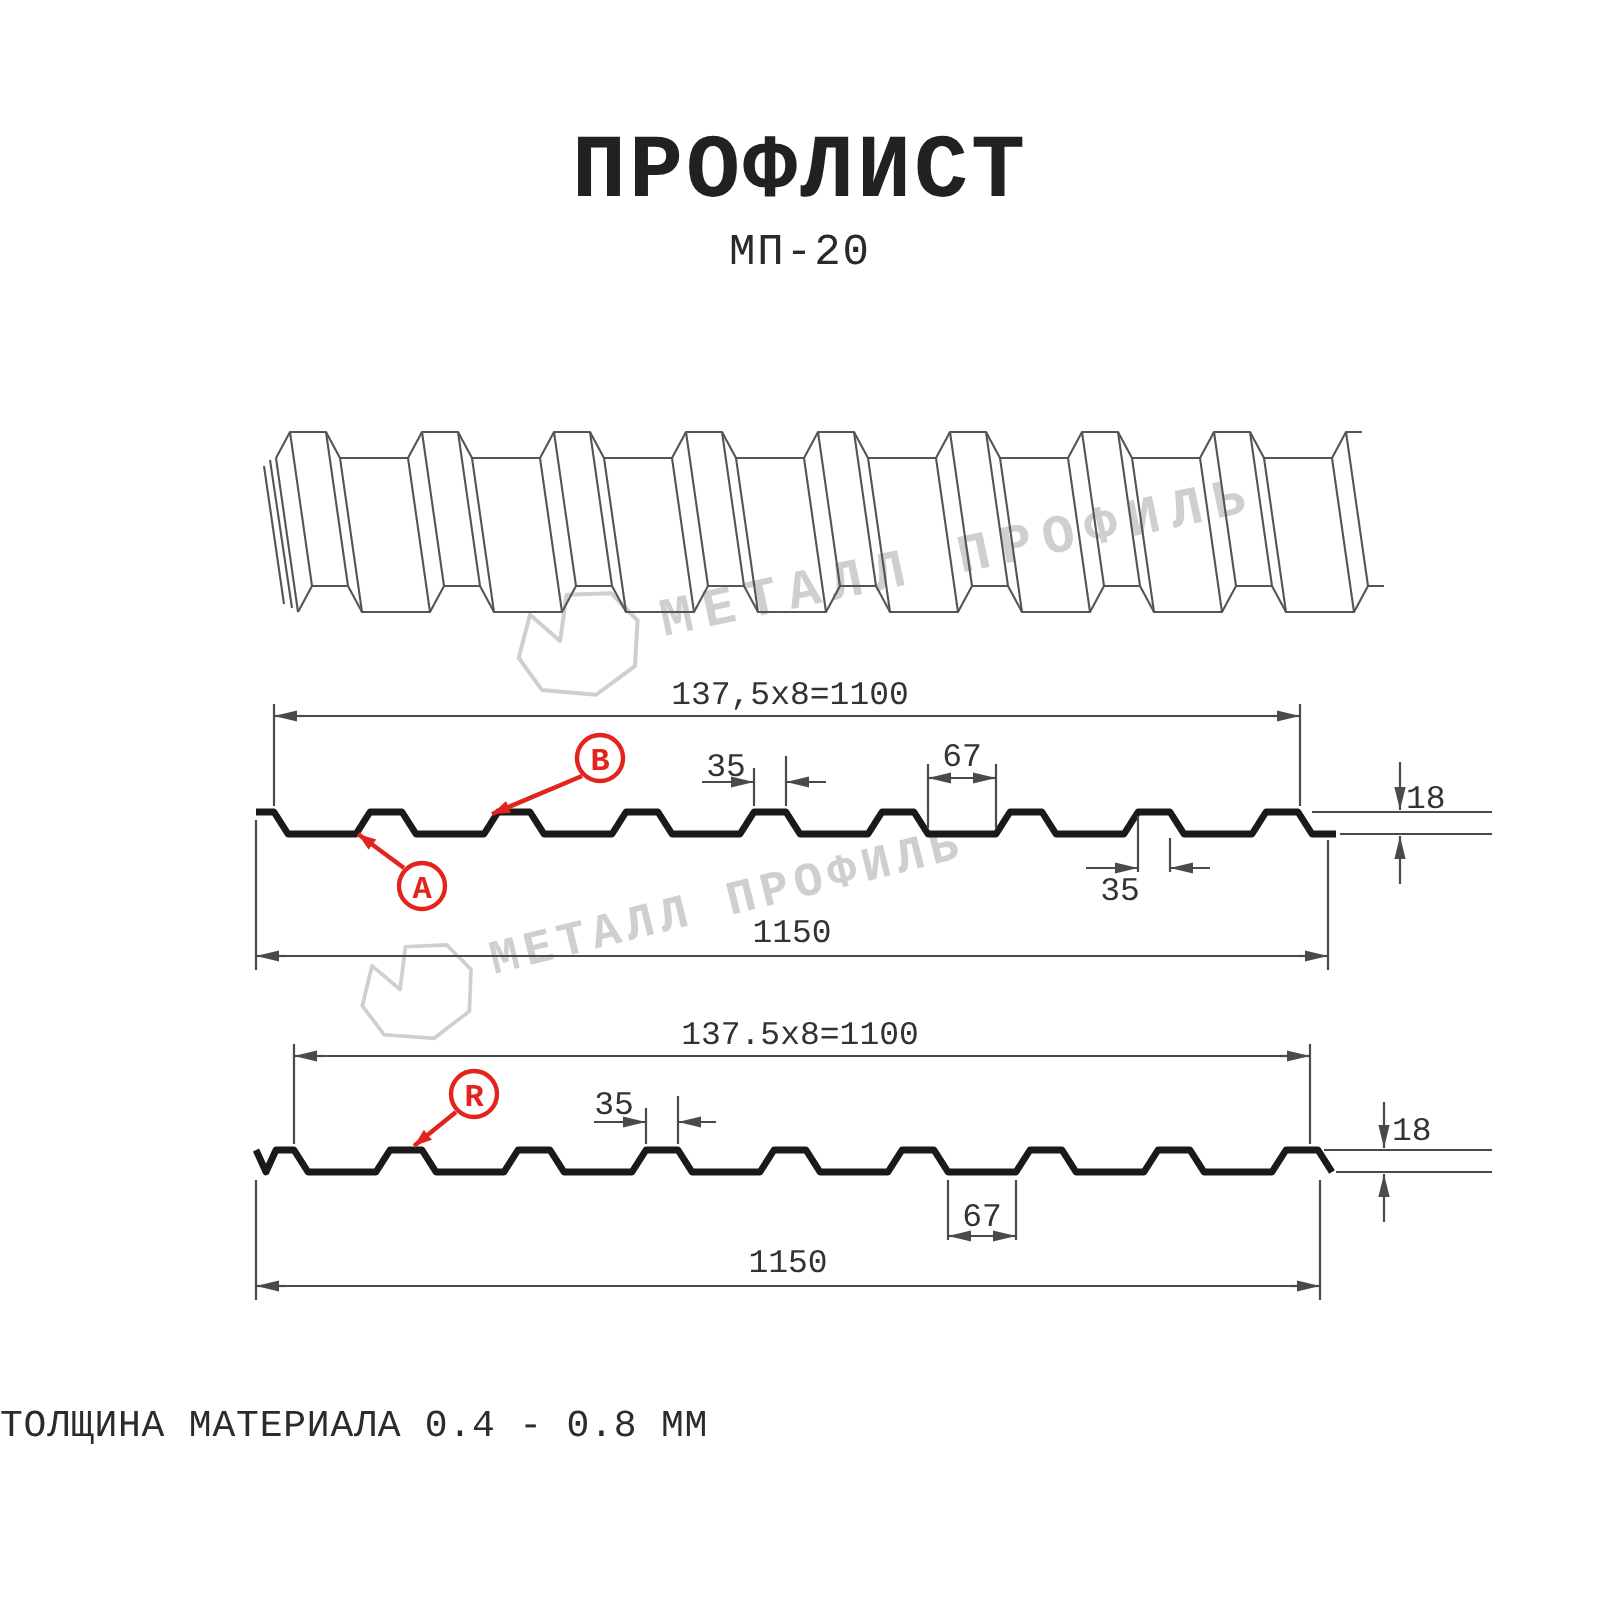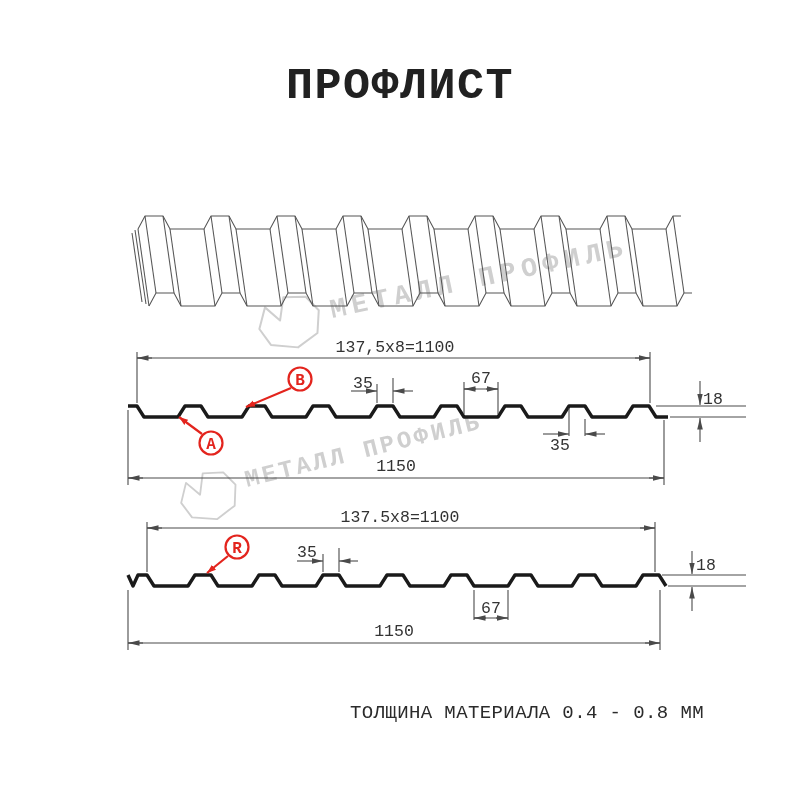--- a/index.html
+++ b/index.html
@@ -2,38 +2,39 @@
 <html><head>
 <meta charset="utf-8">
 <style>
   html,body{margin:0;padding:0;background:#ffffff;}
   .page{position:relative;width:800px;height:800px;background:#fff;overflow:hidden;
         font-family:Liberation Mono, monospace;}
   .title{position:absolute;top:61px;left:0;width:800px;text-align:center;
          font-size:45px;font-weight:700;letter-spacing:1.5px;color:#212121;}
   .subtitle{position:absolute;top:114px;left:0;width:800px;text-align:center;
          font-size:22px;font-weight:500;letter-spacing:1px;color:#2a2a2a;}
-  .footer{position:absolute;top:702px;left:0;width:704px;text-align:right;
+  .footer{position:absolute;top:702px;left:0;width:704px;text-align:left;
          font-size:19px;font-weight:500;letter-spacing:.4px;color:#2b2b2b;}
   svg.dwg{position:absolute;top:0;left:0;}
   .ln{stroke:#4a4a4a;stroke-width:1.1;fill:none;}
   .prof{stroke:#1a1a1a;stroke-width:3.4;fill:none;stroke-linejoin:round;}
   .thin3d{stroke:#555;stroke-width:1.05;fill:none;stroke-linejoin:round;}
   .dimt{font-size:16.5px;fill:#333;}
   .red{stroke:#e3241d;stroke-width:2.2;fill:none;}
   .redt{fill:#e3241d;font-size:16px;font-weight:700;}
   .wm{fill:#cfcfcf;font-weight:700;}
   .wmlogo{stroke:#cfcfcf;stroke-width:2;fill:none;stroke-linejoin:round;}
 </style>
 </head>
 <body>
 
 <div class="page">
 
   <div class="title">ПРОФЛИСТ</div>
+  <div class="subtitle">МП-20</div>
 
   <svg class="dwg" width="800" height="800" viewBox="0 0 800 800">
     <defs>
       <marker id="da" markerWidth="12" markerHeight="8" refX="11.5" refY="4" orient="auto" markerUnits="userSpaceOnUse">
         <path d="M0,1.2 L11.5,4 L0,6.8 Z" fill="#4a4a4a"></path>
       </marker>
       <marker id="ra" markerWidth="10" markerHeight="8" refX="9" refY="4" orient="auto" markerUnits="userSpaceOnUse">
         <path d="M0,0.8 L9,4 L0,7.2 Z" fill="#e3241d"></path>
       </marker>
     </defs>

